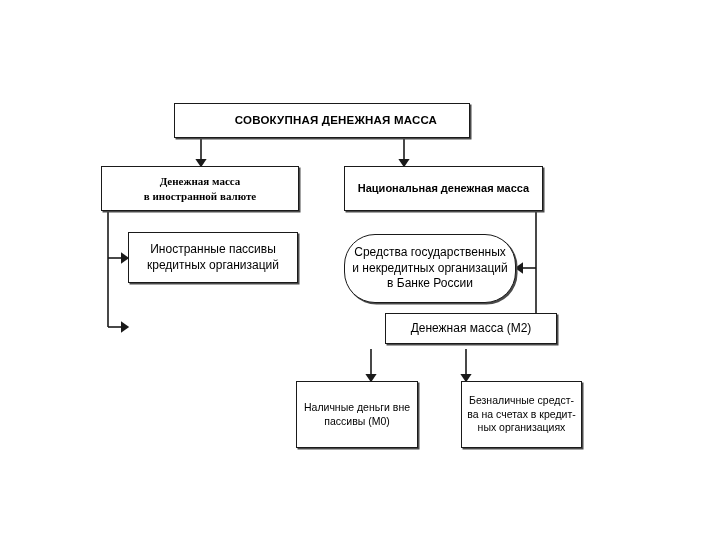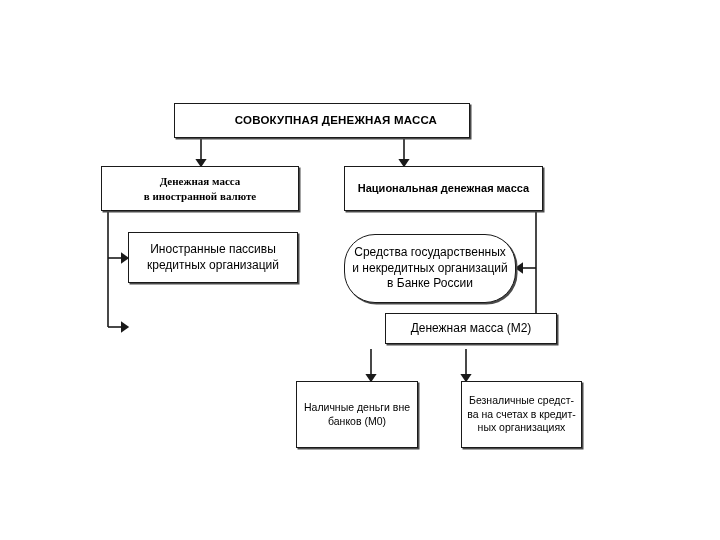--- a/index.html
+++ b/index.html
@@ -129,21 +129,21 @@
 и некредитных организаций
 в Банке России</span>
   </div>
 
   <div class="node level3" style="left:344px; top:313px; width:172px; height:31px;margin-left:41px;">
     <span class="label">Денежная масса (М2)</span>
   </div>
 
   <div class="node level4" style="left:296px; top:381px; width:122px; height:67px;">
     <span class="label">Наличные деньги вне
-банков (М0)</span>
+пассивы (М0)</span>
   </div>
 
   <div class="node level4" style="left:424px; top:381px; width:121px; height:67px;margin-left:37px;">
     <span class="label">Безналичные средст-
 ва на счетах в кредит-
 ных организациях</span>
   </div>
 
 </div>
 

